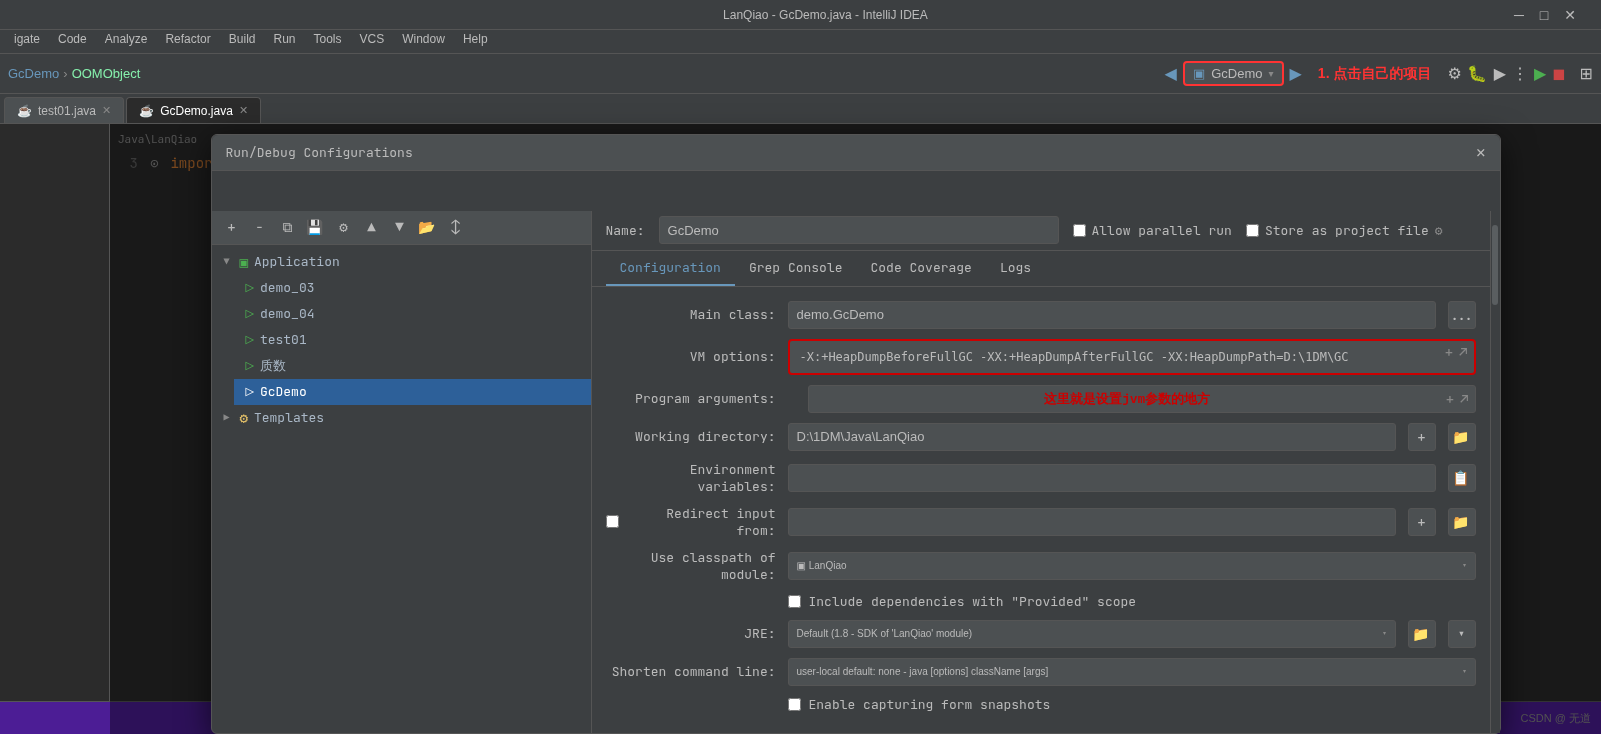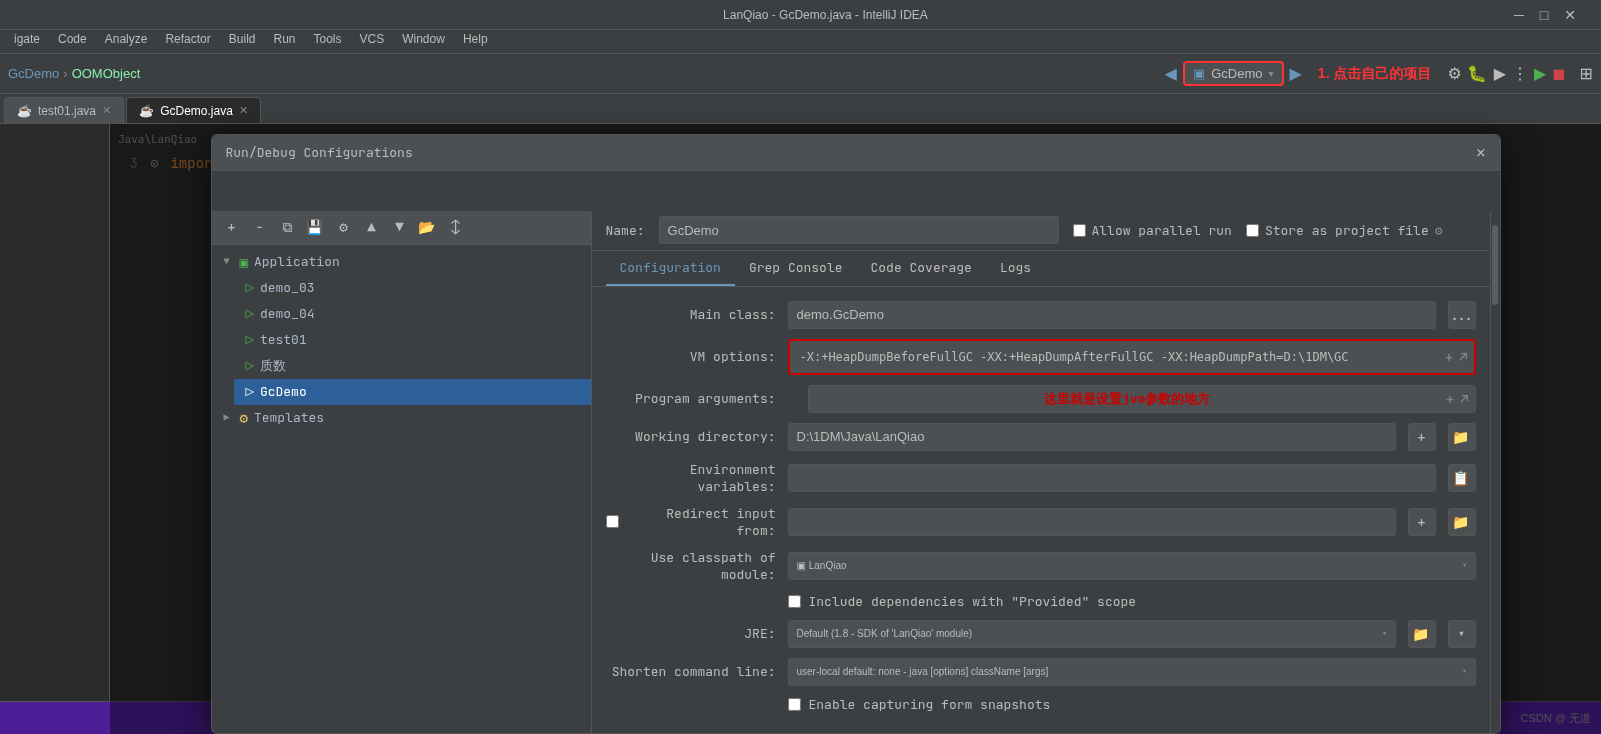--- a/index.html
+++ b/index.html
@@ -648,21 +648,21 @@
             <div class="config-form">
 
               <div class="form-row">
                 <span class="form-label">Main class:</span>
                 <input class="form-input" type="text" value="demo.GcDemo" style="">
                 <div class="form-input-btn">...</div>
               </div>
 
               <div style="display:flex;align-items:center;gap:12px;margin-bottom:10px;">
                 <span class="form-label">VM options:</span>
-                <div style="flex:1;border:2px solid #cc0000;border-radius:4px;display:flex;align-items:center;padding:2px 6px;gap:6px;background:#4c5052;">
+                <div style="flex:1;border:2px solid #cc0000;border-radius:4px;display:flex;align-items:flex-start;padding:2px 6px;gap:6px;background:#4c5052;">
                   <input class="vm-options-input" type="text" style="flex: 1 1 0%; background: transparent; border: none; color: rgb(187, 187, 187); font-size: 12px; font-family: monospace;" value="-X:+HeapDumpBeforeFullGC -XX:+HeapDumpAfterFullGC -XX:HeapDumpPath=D:\1DM\GC">
                   <span style="color:#888;cursor:pointer;">+</span>
                   <span style="color:#888;cursor:pointer;">↗</span>
                 </div>
               </div>
 
               <div class="form-row">
                 <span class="form-label">Program arguments:</span>
                 <div style="flex:1;background:#4c5052;border:1px solid #555;border-radius:3px;display:flex;align-items:center;padding:2px 6px;gap:6px;min-height:28px;margin-left:20px;">
                   <span class="prog-args-hint">这里就是设置jvm参数的地方</span>

